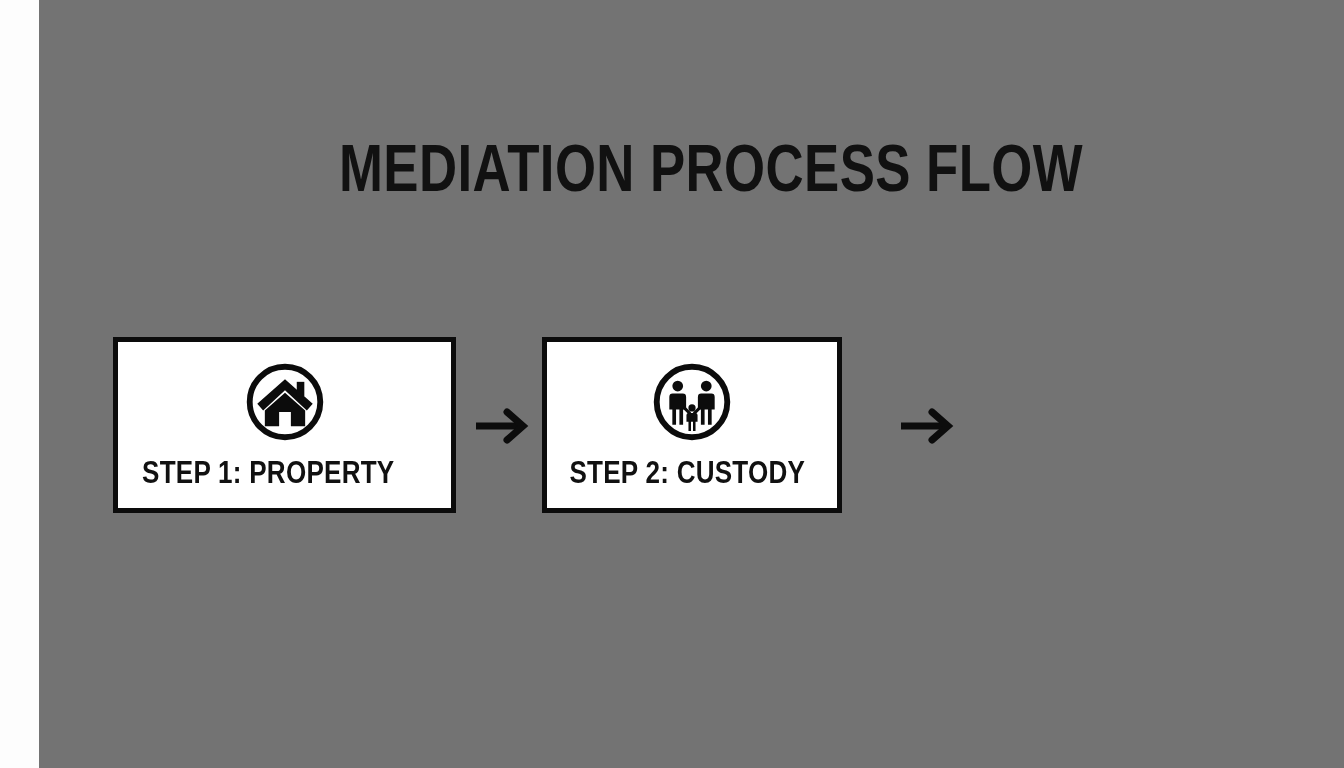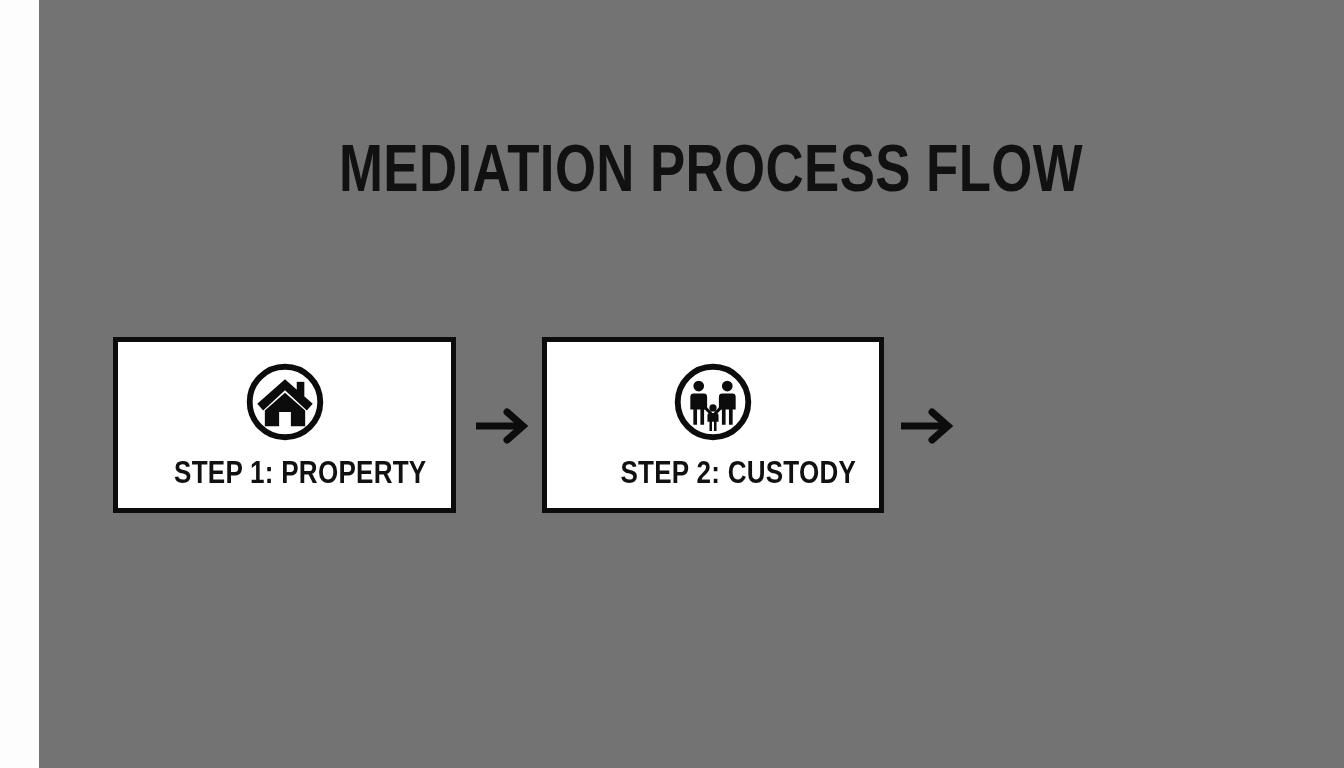--- a/index.html
+++ b/index.html
@@ -55,21 +55,21 @@
 
   .step-box {
     position: absolute;
     top: 0;
     height: 176px;
     box-sizing: border-box;
     border: 5px solid #0c0c0c;
     background: #ffffff;
   }
   .step-box.s1 { left: 74px;  width: 343px; }
-  .step-box.s2 { left: 503px; width: 342px; }
+  .step-box.s2 { left: 503px; width: 300px; }
   .step-box.s3 { left: 929px; width: 341px; }
 
   .icon-wrap {
     position: absolute;
     left: 0;
     top: 18px;
     width: 100%;
     height: 84px;
     display: flex;
     align-items: center;
@@ -79,21 +79,21 @@
     display: block;
     width: 84px;
     height: 84px;
   }
 
   .step-label {
     position: absolute;
     left: 0;
     bottom: 18px;
     width: 100%;
-    text-align: right;
+    text-align: left;
     color: #111111;
     font-family: "Liberation Sans", sans-serif;
     font-weight: 700;
     font-size: 31px;
     line-height: 34px;
     letter-spacing: 0.3px;
     text-transform: uppercase;
     white-space: nowrap;
   }
   .step-label > span {

